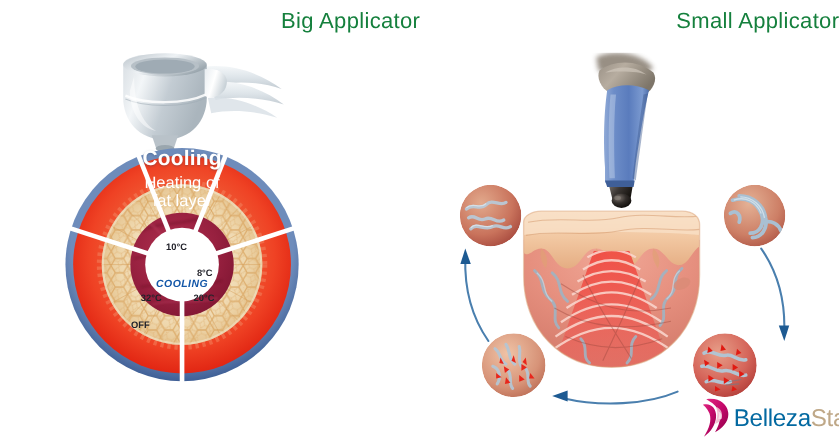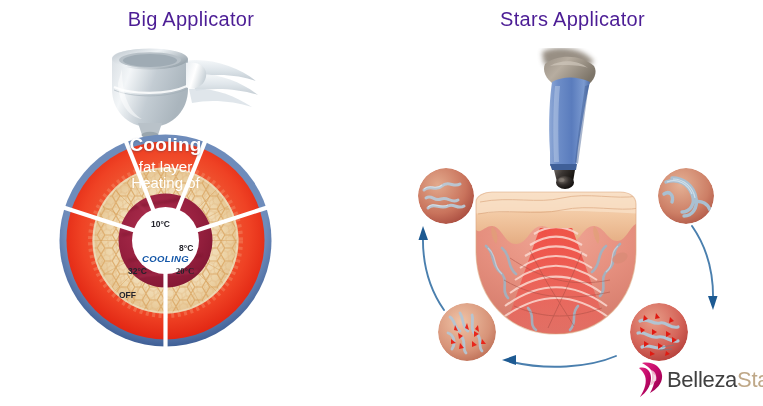--- a/index.html
+++ b/index.html
@@ -22,25 +22,25 @@
     height: 406px;
   }
   #panel-big   { left: 0px;   width: 382px; }
   #panel-small { left: 382px; width: 381px; }
 
   .panel-title {
     position: absolute;
     top: 8px;
     left: 0;
     width: 100%;
-    text-align: center;
+    text-align: right;
     font-size: 20px;
     font-weight: 400;
     letter-spacing: 0.3px;
-    color: #4c1d95;
+    color: #15803d;
     white-space: nowrap;
   }
 
   
   #big-applicator-device {
     position: absolute;
     left: 88px;
     top: 47px;
     width: 170px;
     height: 92px;
@@ -81,21 +81,21 @@
   .temp-label {
     position: absolute;
     font-size: 8.5px;
     color: #23232b;
     white-space: nowrap;
     font-weight: 600;
     text-align: center;
   }
   #temp-10  { left: 95px;  top: 88px; }
   #temp-15  { left: 123px; top: 112px; }
-  #temp-20  { left: 120px; top: 135px; font-family: Liberation Serif, serif; }
+  #temp-20  { left: 120px; top: 135px; }
   #temp-25  { left: 72px;  top: 135px; }
   #temp-off { left: 63px;  top: 112px; margin-top: 47px; }
   #label-cooling-inner {
     position: absolute;
     left: 0; width: 219px;
     top: 122px;
     text-align: center;
     font-size: 9.5px;
     font-style: italic;
     font-weight: bold;
@@ -147,21 +147,21 @@
     display: flex;
     align-items: center;
   }
   #brand-mark { width: 30px; height: 36px; flex: none; }
   #brand-wordmark {
     font-size: 22px;
     letter-spacing: -0.3px;
     margin-left: 1px;
     white-space: nowrap;
   }
-  #brand-name-primary { color: #404040; }
+  #brand-name-primary { color: #0369a1; }
   #brand-name-secondary { color: #bfa888; }
 </style>
 </head>
 <body>
 
 <div class="panel" id="panel-big">
 
   <div class="panel-title">Big Applicator</div>
 
   <div id="big-applicator-device">
@@ -313,35 +313,35 @@
         <line x1="109.5" y1="109.5" x2="149.4" y2="9.6"></line>
         <line x1="109.5" y1="109.5" x2="69.6" y2="9.6"></line>
         <line x1="109.5" y1="109.5" x2="5.3" y2="75.7"></line>
       </g>
 
       <circle cx="109.5" cy="109.5" r="31.5" fill="#ffffff"></circle>
     </svg>
 
     <div class="wheel-label" id="label-cooling">Cooling</div>
     <div class="wheel-label" id="label-heating">
+      <div>Heating of</div>
       <div>fat layer</div>
-      <div>Heating of</div>
     </div>
 
     <div class="temp-label" id="temp-10">10°C</div>
     <div class="temp-label" id="temp-15">8°C</div>
     <div class="temp-label" id="temp-20">20°C</div>
     <div class="temp-label" id="temp-25">32°C</div>
     <div class="temp-label" id="temp-off">OFF</div>
     <div id="label-cooling-inner">COOLING</div>
   </div>
 </div>
 
 <div class="panel" id="panel-small">
-  <div class="panel-title">Stars Applicator</div>
+  <div class="panel-title">Small Applicator</div>
 </div>
 
 <div id="small-applicator-wand">
   <svg viewBox="0 0 84 142" width="84" height="142">
     <defs>
       <linearGradient id="gWandBlue" x1="0" y1="0" x2="1" y2="0">
         <stop offset="0" stop-color="#8fa9d6"></stop>
         <stop offset="0.22" stop-color="#6d8dc8"></stop>
         <stop offset="0.55" stop-color="#5a7cbd"></stop>
         <stop offset="0.85" stop-color="#7b9ad0"></stop>

